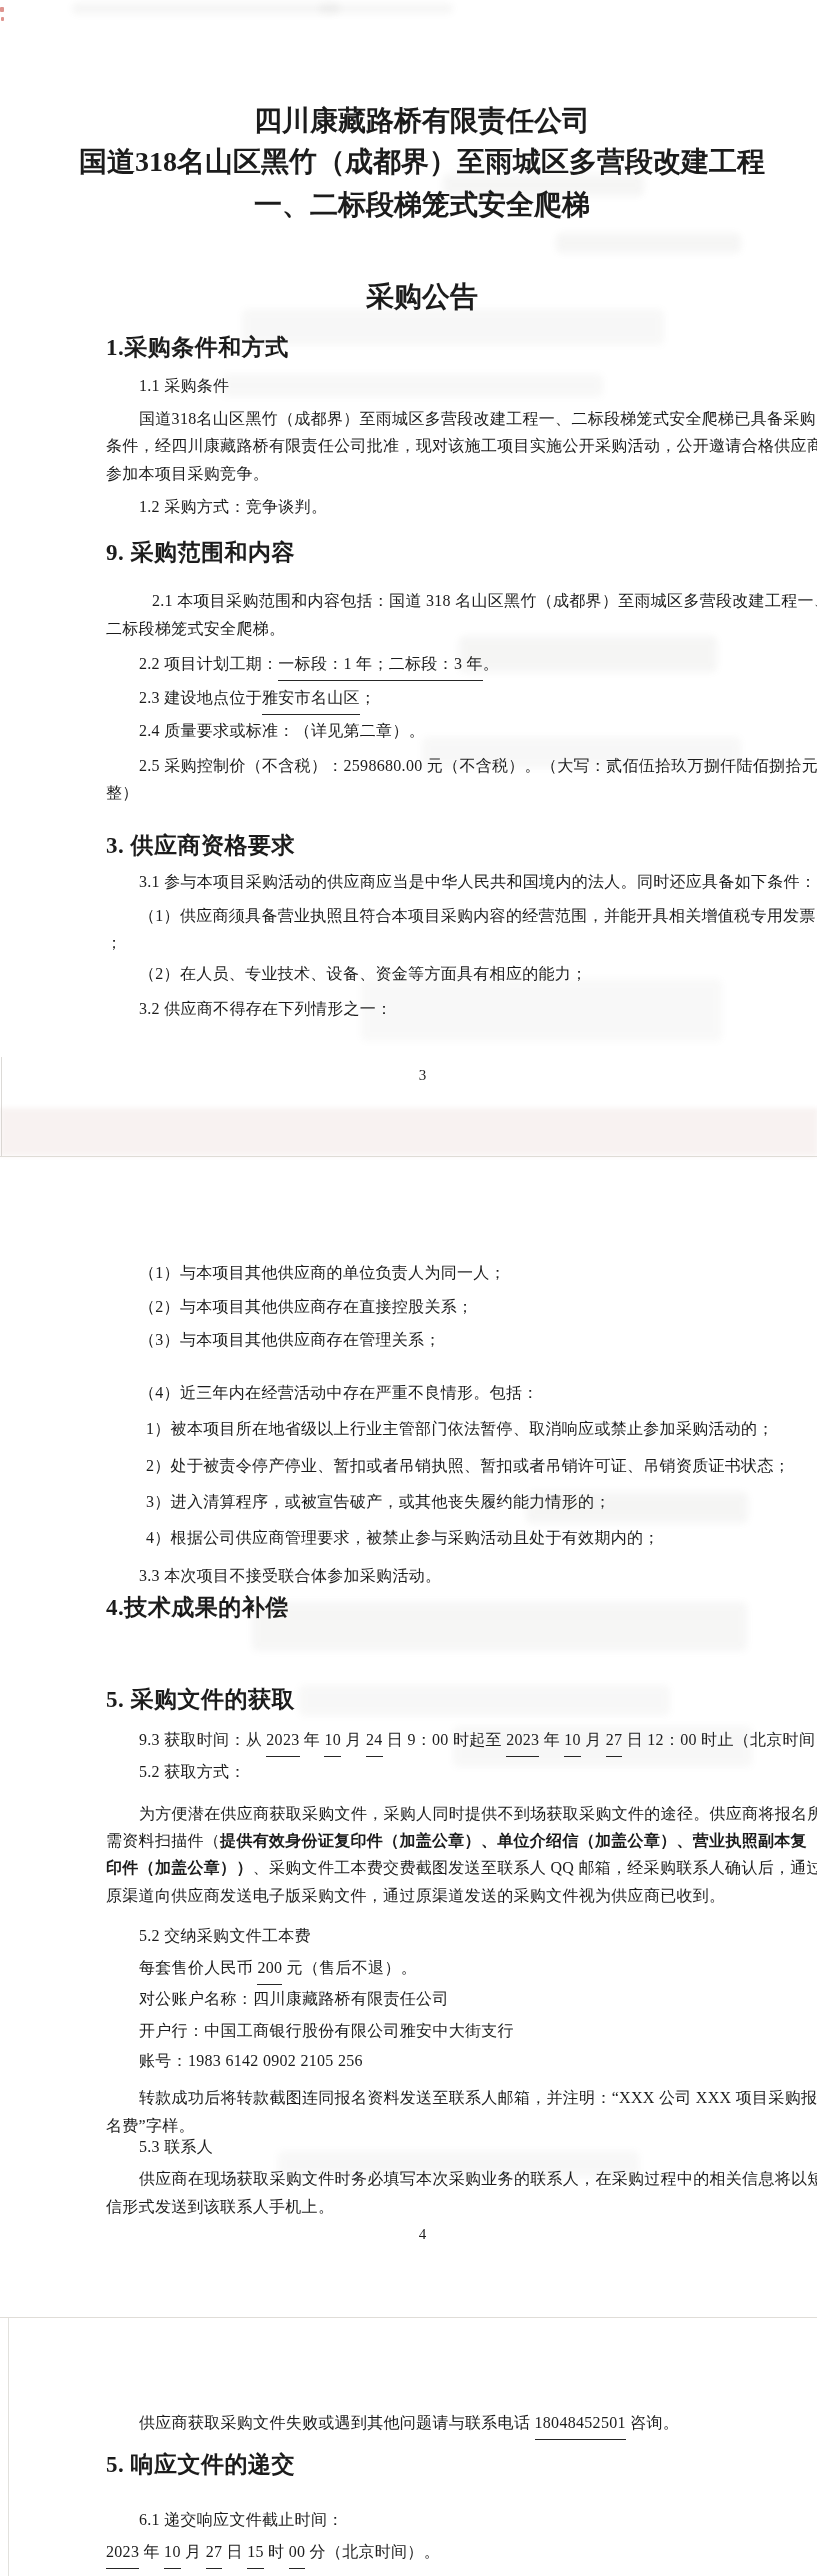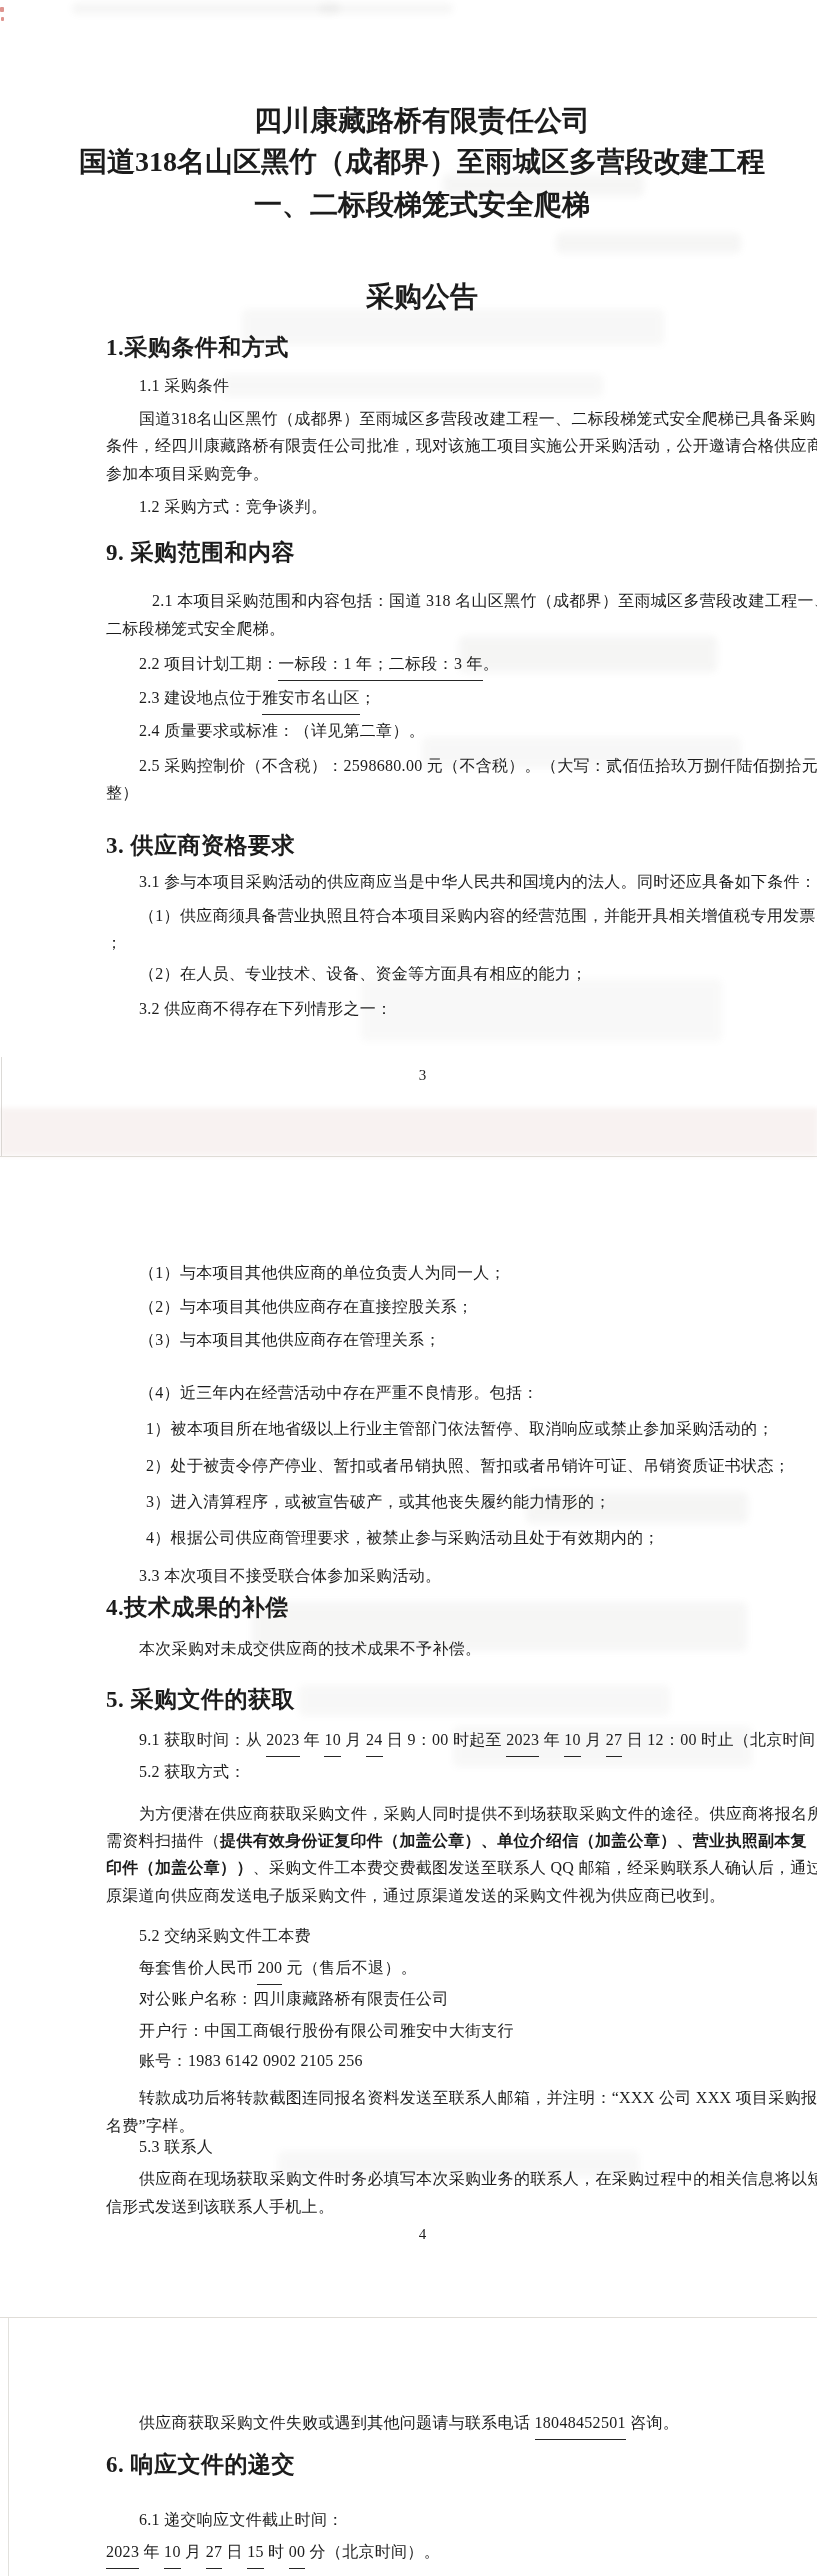--- a/index.html
+++ b/index.html
@@ -116,42 +116,41 @@
   <div class="ln" style="top:1293px;left:139px">（2）与本项目其他供应商存在直接控股关系；</div>
   <div class="ln" style="top:1326px;left:139px">（3）与本项目其他供应商存在管理关系；</div>
   <div class="ln" style="top:1379px;left:139px">（4）近三年内在经营活动中存在严重不良情形。包括：</div>
   <div class="ln" style="top:1415px;left:146px">1）被本项目所在地省级以上行业主管部门依法暂停、取消响应或禁止参加采购活动的；</div>
   <div class="ln" style="top:1452px;left:146px">2）处于被责令停产停业、暂扣或者吊销执照、暂扣或者吊销许可证、吊销资质证书状态；</div>
   <div class="ln" style="top:1488px;left:146px">3）进入清算程序，或被宣告破产，或其他丧失履约能力情形的；</div>
   <div class="ln" style="top:1524px;left:146px">4）根据公司供应商管理要求，被禁止参与采购活动且处于有效期内的；</div>
   <div class="ln" style="top:1562px;left:139px">3.3 本次项目不接受联合体参加采购活动。</div>
 
   <div class="hd" style="top:1593px">4.技术成果的补偿</div>
-  <div class="ln" style="top:1635px;left:139px">本次采购对未成交供应商的技术成果不予补偿。</div>
 
   <div class="hd" style="top:1685px">5. 采购文件的获取</div>
-  <div class="ln" style="top:1726px;left:139px"><span>9.1 获取时间：从 </span><span class="u">2023</span><span> 年 </span><span class="u">10</span><span> 月 </span><span class="u">24</span><span> 日 9：00 时起至 </span><span class="u">2023</span><span> 年 </span><span class="u">10</span><span> 月 </span><span class="u">27</span><span> 日 12：00 时止（北京时间）</span></div>
+  <div class="ln" style="top:1726px;left:139px"><span>9.3 获取时间：从 </span><span class="u">2023</span><span> 年 </span><span class="u">10</span><span> 月 </span><span class="u">24</span><span> 日 9：00 时起至 </span><span class="u">2023</span><span> 年 </span><span class="u">10</span><span> 月 </span><span class="u">27</span><span> 日 12：00 时止（北京时间）</span></div>
   <div class="ln" style="top:1758px;left:139px">5.2 获取方式：</div>
   <div class="ln" style="top:1800px;left:139px">为方便潜在供应商获取采购文件，采购人同时提供不到场获取采购文件的途径。供应商将报名所</div>
   <div class="ln" style="top:1827px;left:106px"><span>需资料扫描件（</span><span class="bd">提供有效身份证复印件（加盖公章）、单位介绍信（加盖公章）、营业执照副本复</span></div>
   <div class="ln" style="top:1854px;left:106px"><span class="bd">印件（加盖公章））</span><span>、采购文件工本费交费截图发送至联系人 QQ 邮箱，经采购联系人确认后，通过</span></div>
   <div class="ln" style="top:1882px;left:106px">原渠道向供应商发送电子版采购文件，通过原渠道发送的采购文件视为供应商已收到。</div>
   <div class="ln" style="top:1922px;left:139px">5.2 交纳采购文件工本费</div>
   <div class="ln" style="top:1954px;left:139px"><span>每套售价人民币 </span><span class="u">200</span><span> 元（售后不退）。</span></div>
   <div class="ln" style="top:1985px;left:139px">对公账户名称：四川康藏路桥有限责任公司</div>
   <div class="ln" style="top:2017px;left:139px">开户行：中国工商银行股份有限公司雅安中大街支行</div>
   <div class="ln" style="top:2047px;left:139px">账号：1983 6142 0902 2105 256</div>
   <div class="ln" style="top:2084px;left:139px">转款成功后将转款截图连同报名资料发送至联系人邮箱，并注明：“XXX 公司 XXX 项目采购报</div>
   <div class="ln" style="top:2112px;left:106px">名费”字样。</div>
   <div class="ln" style="top:2133px;left:139px">5.3 联系人</div>
   <div class="ln" style="top:2165px;left:139px">供应商在现场获取采购文件时务必填写本次采购业务的联系人，在采购过程中的相关信息将以短</div>
   <div class="ln" style="top:2193px;left:106px">信形式发送到该联系人手机上。</div>
   <div class="pg" style="top:2224px">4</div>
 
   <div class="ln" style="top:2409px;left:139px"><span>供应商获取采购文件失败或遇到其他问题请与联系电话 </span><span class="u">18048452501</span><span> 咨询。</span></div>
 
-  <div class="hd" style="top:2450px">6. 响应文件的递交</div>
+  <div class="hd" style="top:2450px">5. 响应文件的递交</div>
   <div class="ln" style="top:2506px;left:139px">6.1 递交响应文件截止时间：</div>
   <div class="ln" style="top:2538px;left:106px"><span class="u">2023</span><span> 年 </span><span class="u">10</span><span> 月 </span><span class="u">27</span><span> 日 </span><span class="u">15</span><span> 时 </span><span class="u">00</span><span> 分（北京时间）。</span></div>
   <div class="ln" style="top:2571px;left:139px">6.2 递交地址：</div>
 
 </div>
 
 
 </body></html>

